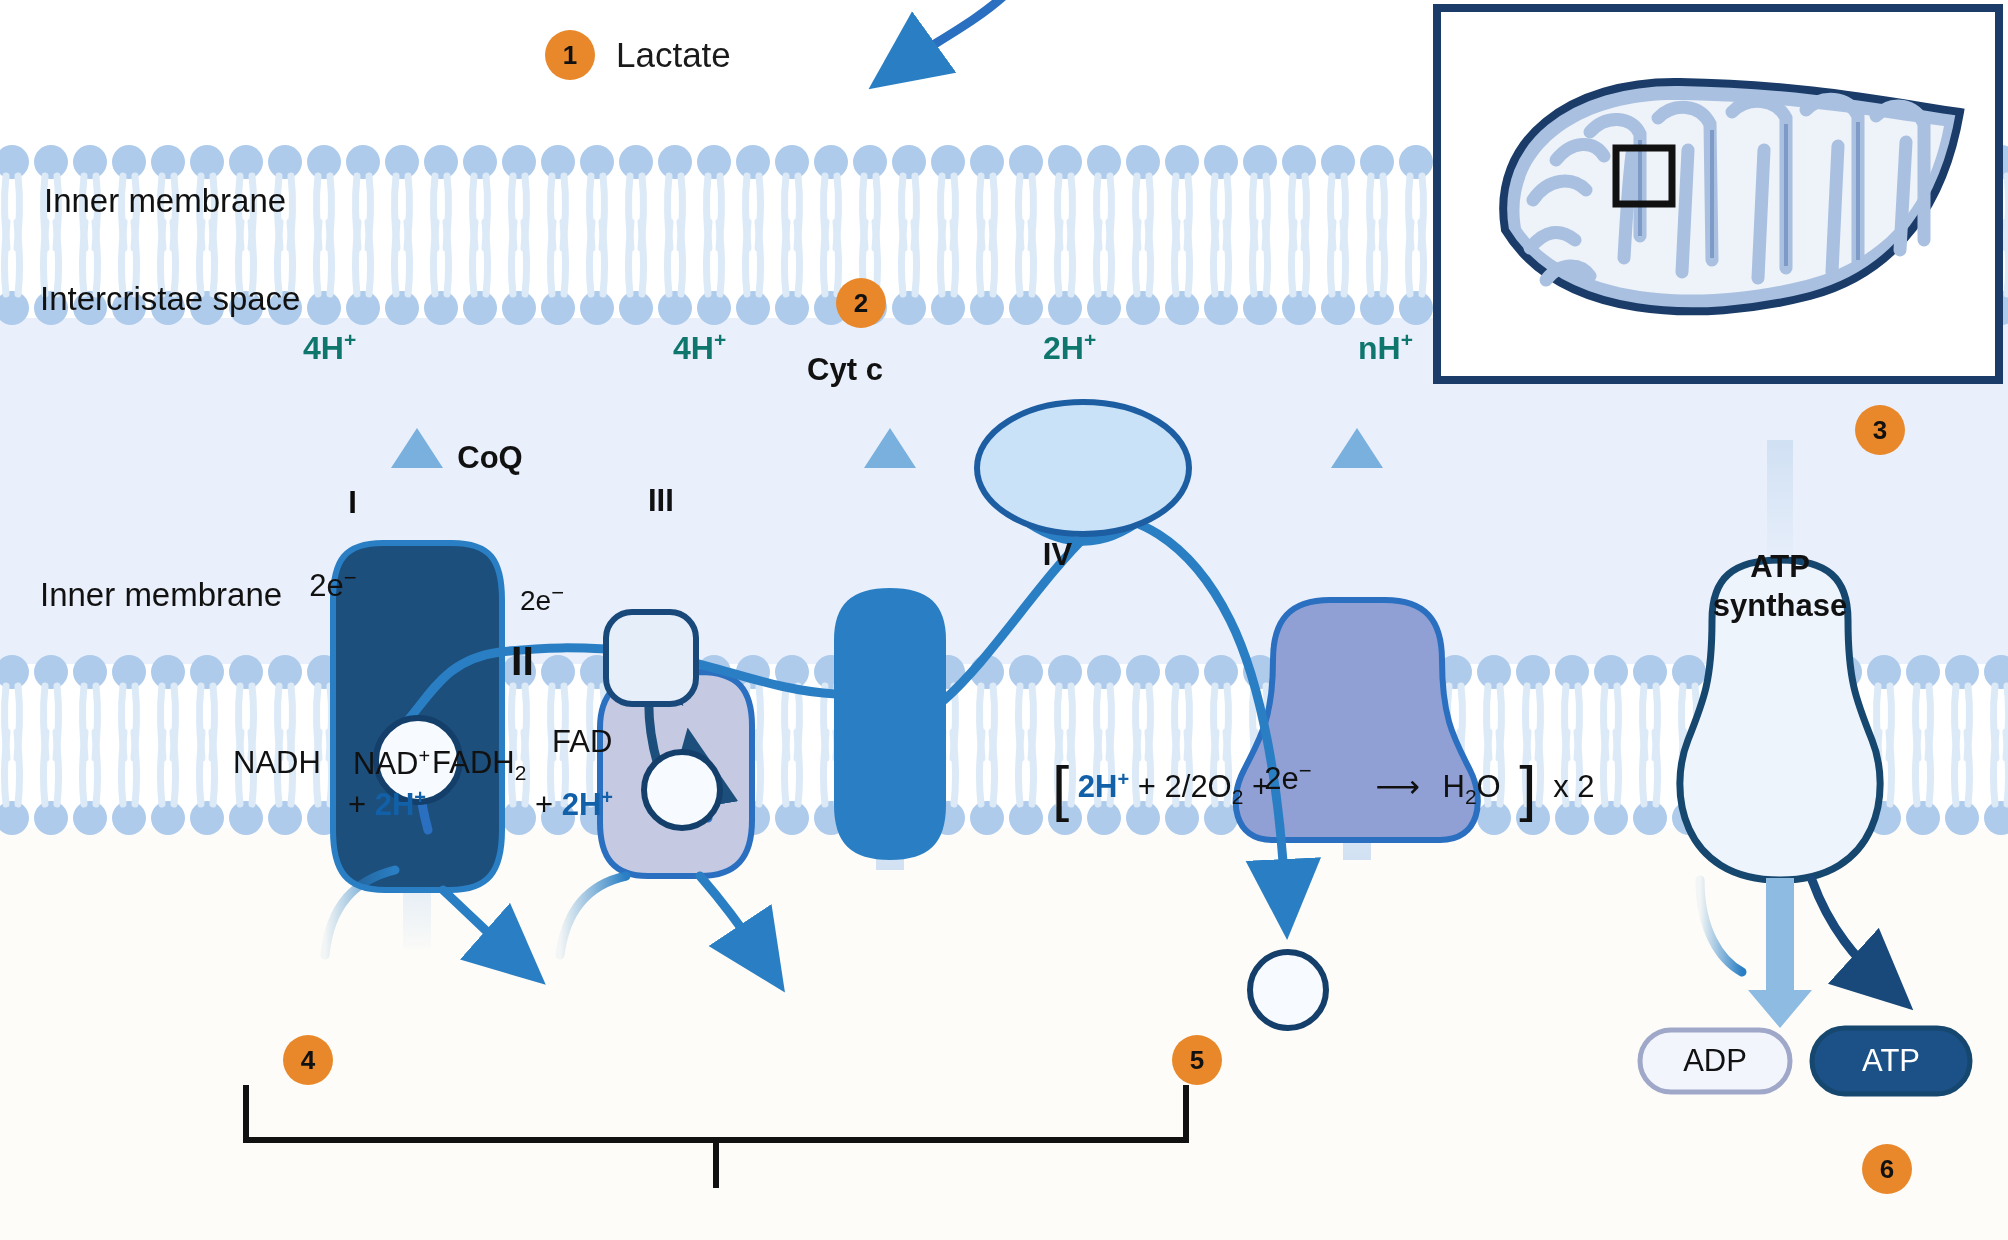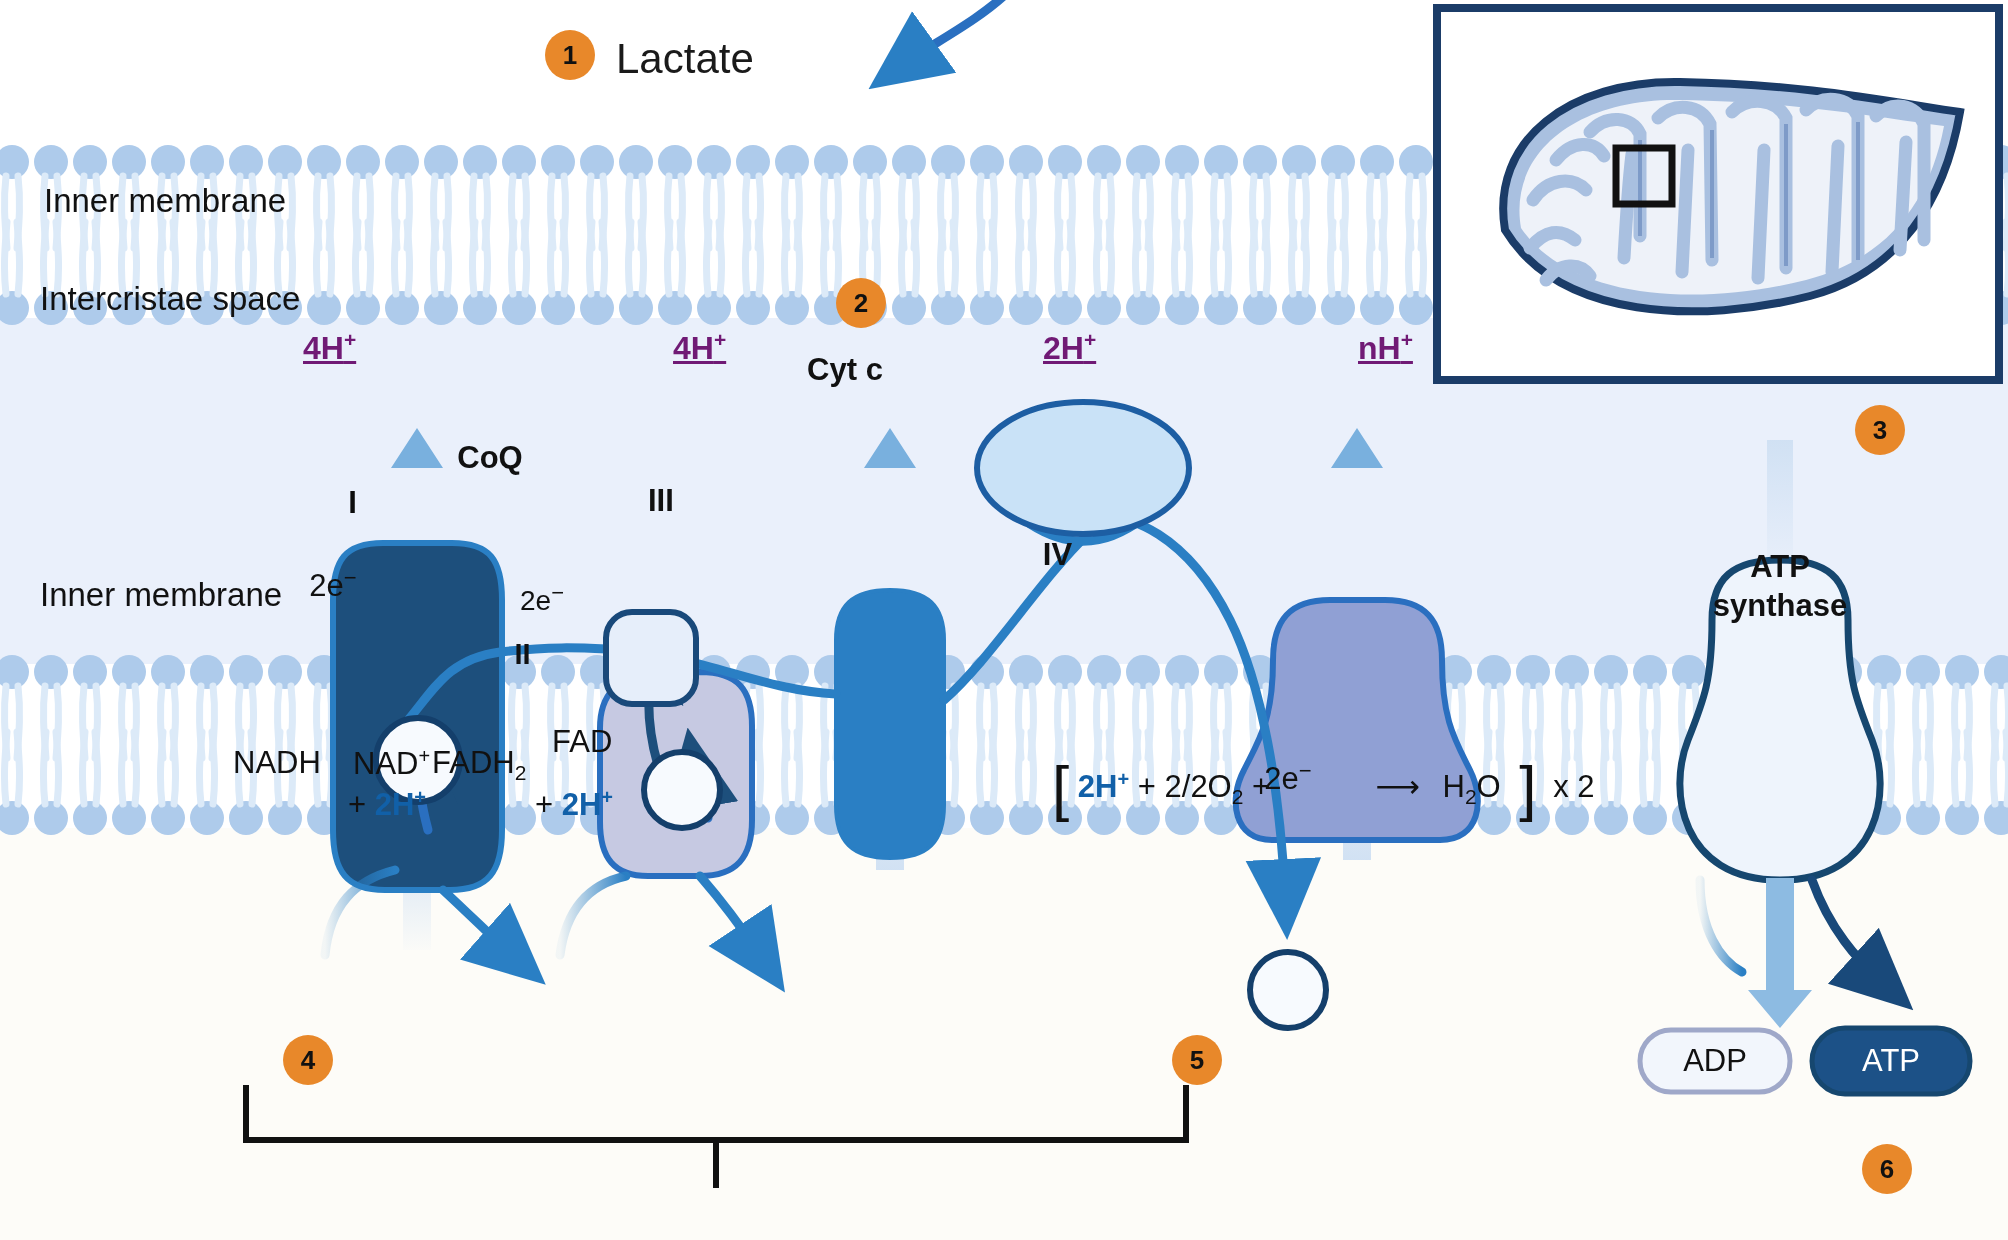--- a/index.html
+++ b/index.html
@@ -4,21 +4,21 @@
 <style>
   html,body{margin:0;padding:0;background:#ffffff;}
   body{font-family:"Liberation Sans","DejaVu Sans",sans-serif;}
   #stage{position:relative;width:2008px;height:1240px;background:#ffffff;overflow:hidden;}
   #svgroot{position:absolute;left:0;top:0;width:2008px;height:1240px;}
   .txt{position:absolute;white-space:nowrap;color:#1a1a1a;}
   .lbl-region{font-size:33px;color:#111;}
   .badge{position:absolute;width:50px;height:50px;border-radius:50%;
          background:#e8882a;color:#111;font-size:26px;font-weight:bold;
          display:flex;align-items:center;justify-content:center;}
-  .hlabel{position:absolute;font-size:32px;font-weight:bold;color:#701a75;white-space:nowrap;text-decoration:underline;}
+  .hlabel{position:absolute;font-size:32px;font-weight:bold;color:#0f766e;white-space:nowrap;}
   .hlabel sup{font-size:21px;}
   .cplx-num{position:absolute;font-weight:bold;color:#111;white-space:nowrap;}
   .eq{position:absolute;font-size:31px;color:#111;white-space:nowrap;}
   .eq .blue{color:#1160a8;font-weight:bold;}
   .eq sub{font-size:21px;}
   .eq sup{font-size:20px;}
   .chem{position:absolute;font-size:31px;color:#111;white-space:nowrap;text-align:center;}
   .chem sub{font-size:21px;}
   .chem sup{font-size:20px;}
   .chem .blue{color:#1160a8;font-weight:bold;}
@@ -446,41 +446,41 @@
   <div class="badge" style="left:283px;top:1035px;">
       <span>4</span>
     </div>
   <div class="badge" style="left:1172px;top:1035px;">
       <span>5</span>
     </div>
   <div class="badge" style="left:1862px;top:1144px;">
       <span>6</span>
     </div>
 
-  <div class="txt" style="left:616px;top:35px;font-size:42px;">Lactate</div>
+  <div class="txt" style="left:616px;top:35px;font-size:35px;">Lactate</div>
 
   <div class="txt lbl-region" style="left:44px;top:182px;">Inner membrane</div>
   <div class="txt lbl-region" style="left:40px;top:280px;">Intercristae space</div>
   <div class="txt lbl-region" style="left:40px;top:576px;">Inner membrane</div>
 
   <div class="hlabel" style="left:303px;top:328px;">
     <span>4H</span><sup>+</sup>
   </div>
   <div class="hlabel" style="left:673px;top:328px;">
     <span>4H</span><sup>+</sup>
   </div>
   <div class="hlabel" style="left:1043px;top:328px;">
     <span>2H</span><sup>+</sup>
   </div>
   <div class="hlabel" style="left:1358px;top:328px;">
     <span>nH</span><sup>+</sup>
   </div>
 
   <div class="cplx-num" style="left:310px;top:485px;width:85px;text-align:center;font-size:31px;color:#0c0c0c;">I</div>
-  <div class="cplx-num" style="left:480px;top:638px;width:85px;text-align:center;font-size:29px;">II</div>
+  <div class="cplx-num" style="left:480px;top:638px;width:85px;text-align:center;font-size:41px;">II</div>
   <div class="cplx-num" style="left:648px;top:483px;width:85px;text-align:left;font-size:31px;">III</div>
   <div class="cplx-num" style="left:1015px;top:537px;width:85px;text-align:center;font-size:31px;">IV</div>
 
   <div class="shapetxt" style="left:440px;top:440px;width:100px;font-size:31px;">CoQ</div>
   <div class="shapetxt" style="left:785px;top:352px;width:120px;font-size:31px;">Cyt c</div>
 
   <div class="shapetxt" style="left:1700px;top:548px;width:160px;font-size:31px;line-height:1.25;">
     <div>ATP</div>
     <div>synthase</div>
   </div>

